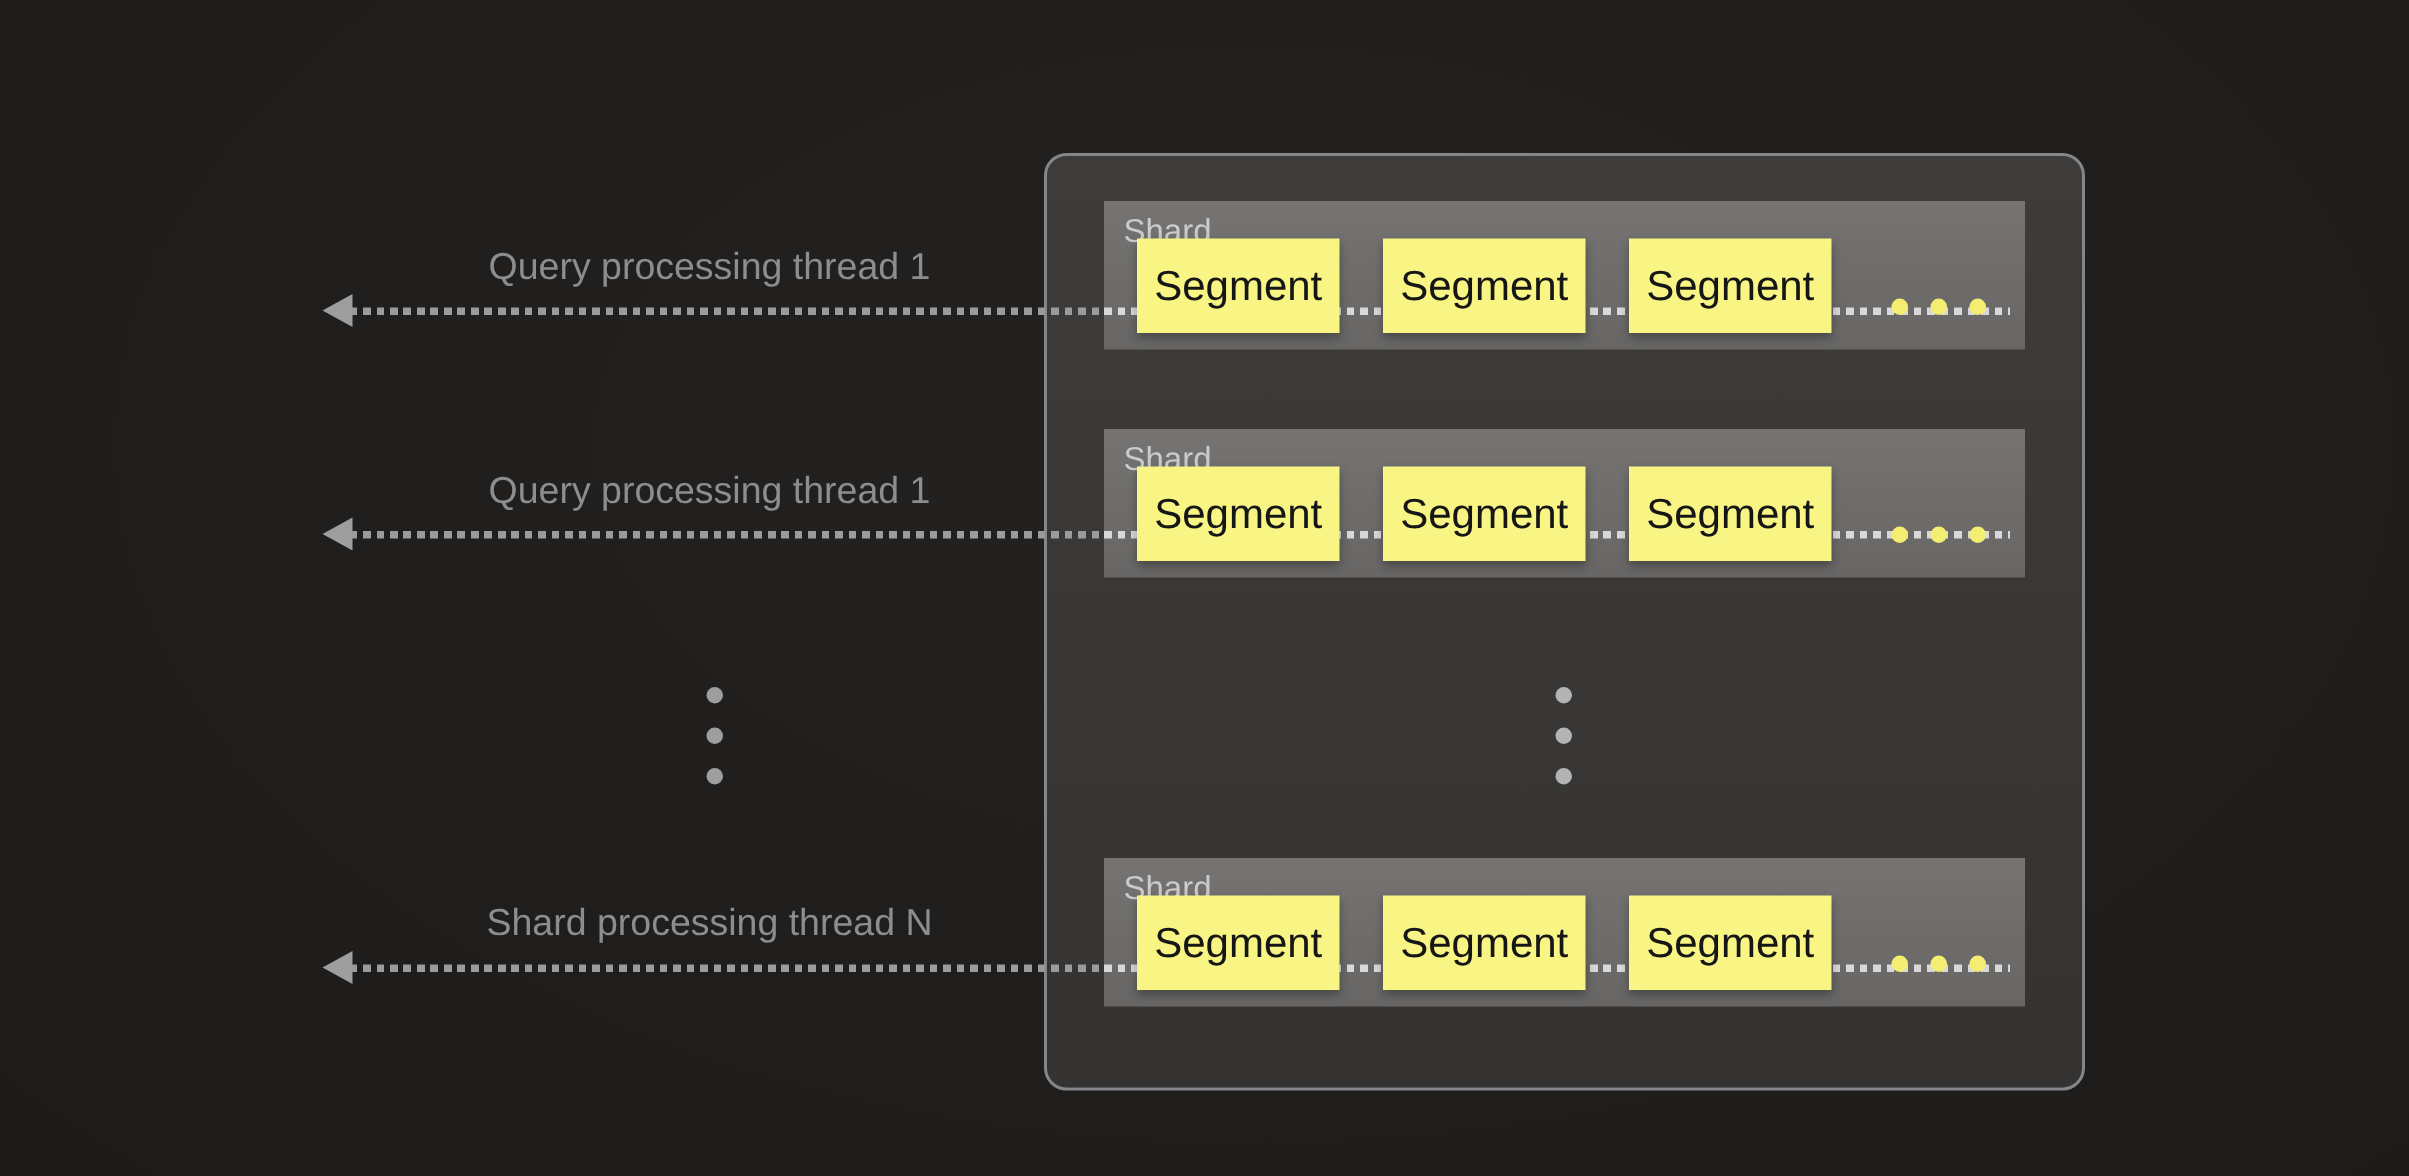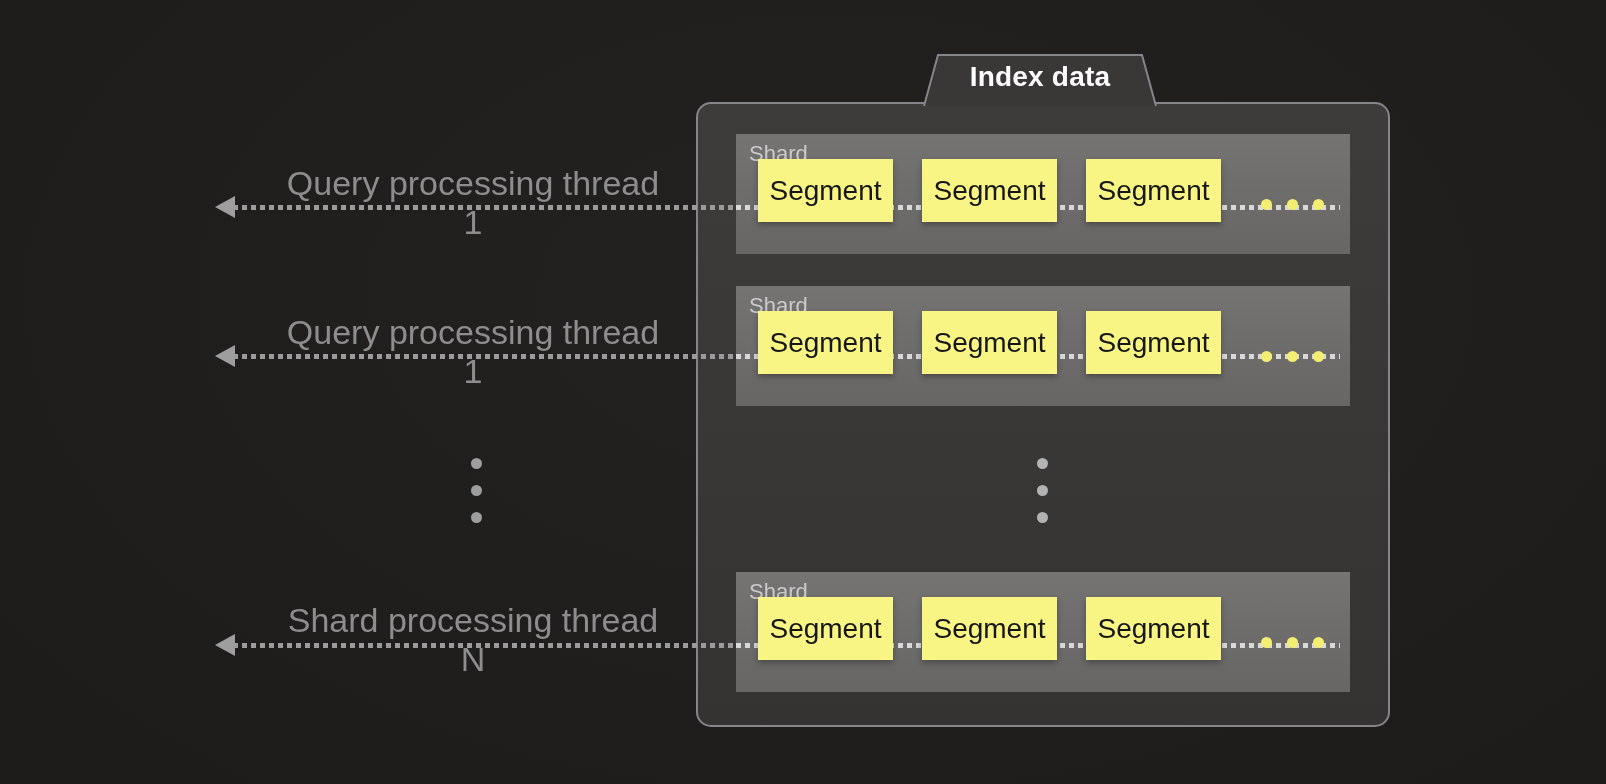--- a/index.html
+++ b/index.html
@@ -50,21 +50,21 @@
     position:absolute;left:0;top:7px;width:236px;
     text-align:center;
     font-size:28px;font-weight:600;
     color:var(--title-text);
     letter-spacing:.2px;
   }
 
   
   .shard{
     position:absolute;
-    left:736px;width:614px;height:120px;
+    left:736px;width:614px;height:99px;
     background:linear-gradient(180deg,#757473 0%,#676665 100%);
   }
   .shard-1{top:134px;}
   .shard-2{top:286px;}
   .shard-3{top:572px;}
   .shard-label{
     position:absolute;left:13px;top:7px;
     font-size:22px;color:var(--shard-label);
   }
   .segment{
@@ -103,47 +103,40 @@
     border-top:11px solid transparent;
     border-bottom:11px solid transparent;
     border-right:20px solid var(--arrow);
   }
   .row1 .dash{top:205px;} .row1 .arrowhead{top:196px;}
   .row2 .dash{top:354px;} .row2 .arrowhead{top:345px;}
   .row3 .dash{top:643px;} .row3 .arrowhead{top:634px;}
   .thread-label{
     position:absolute;left:273px;width:400px;
     text-align:center;
-    font-size:34px;color:var(--thread-label);
+    font-size:25px;color:var(--thread-label);
     z-index:2;
   }
   .row1 .thread-label{top:164px;}
   .row2 .thread-label{top:313px;}
   .row3 .thread-label{top:601px;}
 
   
   .vdot{position:absolute;width:11px;height:11px;border-radius:50%;}
   .vdots-left .vdot{background:var(--vdots-left);left:471px;}
   .vdots-mid  .vdot{background:var(--vdots-mid);left:1037px;}
   .vd-0{top:458px;} .vd-1{top:485px;} .vd-2{top:512px;}
 </style>
 </head>
 <body>
 
 <div class="canvas">
 
   <div class="index-container"></div>
 
-  <div class="tab">
-    <svg width="236" height="52" viewBox="0 0 236 52">
-      <path d="M2,52 L16,1 L220,1 L234,52 Z" style="fill:var(--container-fill);" stroke="none"></path>
-      <path d="M2,52 L16,1 L220,1 L234,52" fill="none" style="stroke:var(--container-border);" stroke-width="2"></path>
-    </svg>
-    <div class="tab-label">Index data</div>
-  </div>
 
   <div class="shard shard-1">
     <div class="shard-label">Shard</div>
     <div class="segment seg-0">Segment</div>
     <div class="segment seg-1">Segment</div>
     <div class="segment seg-2">Segment</div>
     <div class="ydot ydot-0"></div>
     <div class="ydot ydot-1"></div>
     <div class="ydot ydot-2"></div>
   </div>

